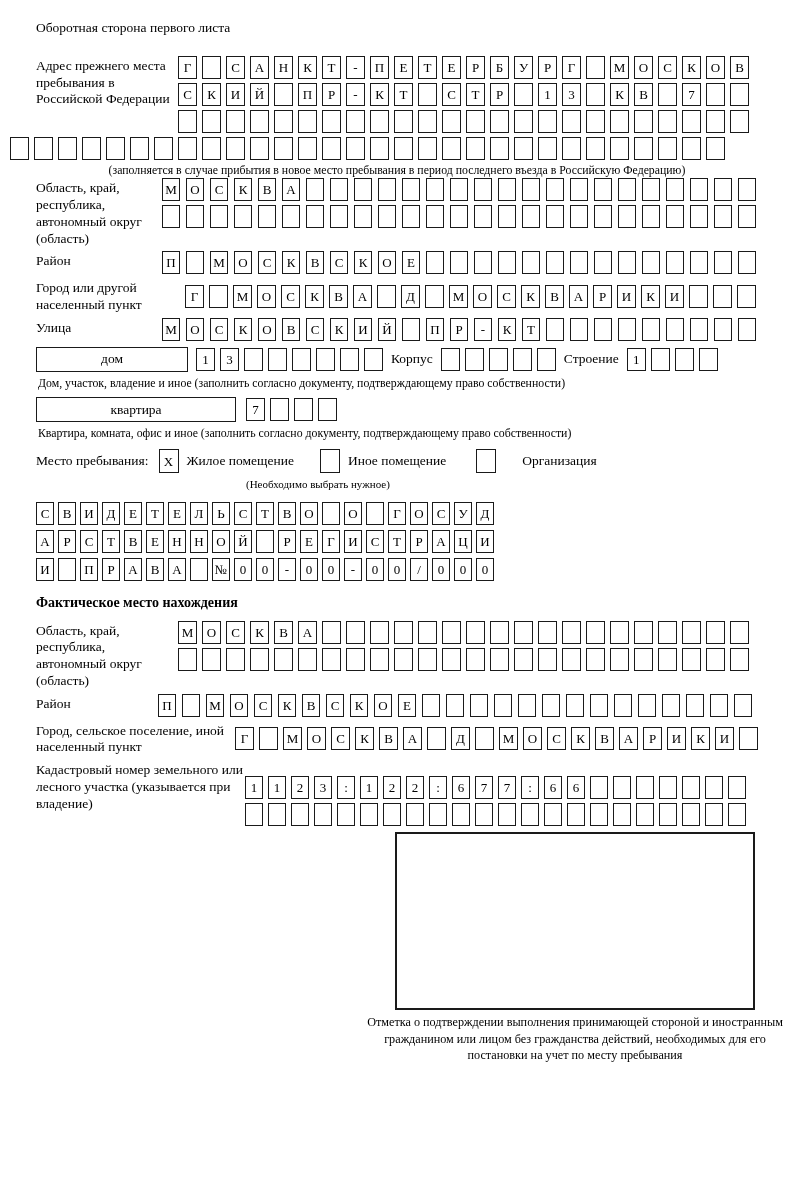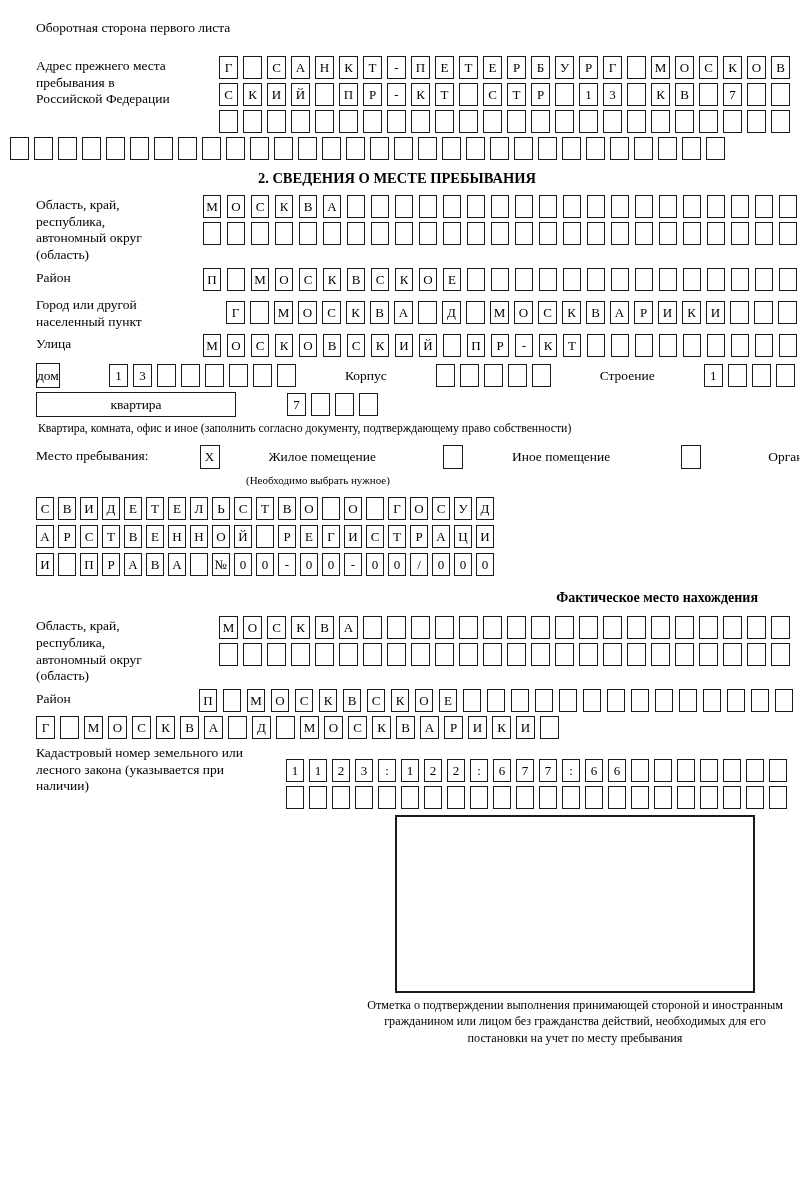--- a/index.html
+++ b/index.html
@@ -7,39 +7,39 @@
   body {
     width:800px; height:1180px;
     color:#000;
     font-family:"Liberation Serif","DejaVu Serif",serif;
     font-size:13.5px;
     overflow:hidden;
   }
   .page { padding:20px 42px 0 36px; }
   .hdr-note { text-align:left; margin-bottom:20px; padding-right:2px; }
 
-  .frow { display:flex; align-items:flex-start; margin-bottom:4px;gap:41px; }
+  .frow { display:flex; align-items:flex-start; margin-bottom:4px; }
   .frow.vcenter { align-items:center; }
   .lbl { flex:0 0 auto; line-height:1.24; padding-top:2px; }
   .cellcol { display:flex; flex-direction:column; gap:4px; }
   .cells { display:flex; gap:var(--g,5px); }
   .cell {
     flex:0 0 var(--w,19px); width:var(--w,19px); height:23px;
     border:1.9px solid #1a1a1a; background:#fff;
     display:flex; align-items:center; justify-content:center;
     font-size:13px; line-height:1;
   }
   .widebox {
     border:1.9px solid #1a1a1a; height:25px;
     display:flex; align-items:center; justify-content:center;
   }
   .cap { font-size:11.8px; line-height:1.3; }
   .cap-center { text-align:center; }
   .sec-title { font-weight:bold; text-align:center; font-size:14.5px; margin:10px 0 8px 0; }
-  .sub-title { font-weight:bold; text-align:right; font-size:14px; margin:14px 0 10px 0; }
+  .sub-title { font-weight:bold; text-align:left; font-size:14px; margin:14px 0 10px 0; }
   .note-center { text-align:center; font-size:12.2px; line-height:1.5; margin-bottom:8px; }
   .inline-lbl { padding:0 8px; white-space:nowrap; }
   .cb { --w:20px; height:24px; }
   .mark-box {
     width:360px; height:178px; border:2px solid #1a1a1a;
     margin:6px 0 4px 359px;
   }
   .mark-cap { width:430px; margin-left:324px; text-align:center; font-size:12.2px; line-height:1.35; }
   .mt2 { margin-top:2px; }
 </style>
@@ -158,22 +158,22 @@
       <span class="cell"></span>
       <span class="cell"></span>
       <span class="cell"></span>
       <span class="cell"></span>
       <span class="cell"></span>
       <span class="cell"></span>
       <span class="cell"></span>
       <span class="cell"></span>
       <span class="cell"></span>
     </div>
-
-  <div class="sec-title">2. СВЕДЕНИЯ О МЕСТЕ ПРЕБЫВАНИЯ</div>
+  <div class="cap cap-center">(заполняется в случае прибытия в новое место пребывания в период последнего въезда в Российскую Федерацию)</div>
+
 
   <div class="frow">
     <div class="lbl" style="width:126px">Область, край, республика, автономный округ (область)</div>
     <div class="cellcol">
       <div class="cells" style="--w:18px;--g:6px">
           <span class="cell">М</span>
           <span class="cell">О</span>
           <span class="cell">С</span>
           <span class="cell">К</span>
           <span class="cell">В</span>
@@ -341,20 +341,21 @@
         <span class="cell"></span>
       </div>
     <div class="inline-lbl">Строение</div>
     <div class="cells" style="--w:19px;--g:5px">
         <span class="cell">1</span>
         <span class="cell"></span>
         <span class="cell"></span>
         <span class="cell"></span>
       </div>
   </div>
+  <div class="cap" style="margin:2px 0 6px 2px">Дом, участок, владение и иное (заполнить согласно документу, подтверждающему право собственности)</div>
 
   <div class="frow vcenter">
     <div class="widebox" style="width:200px">квартира</div>
     <div class="cells" style="--w:19px;--g:5px;margin-left:10px">
         <span class="cell">7</span>
         <span class="cell"></span>
         <span class="cell"></span>
         <span class="cell"></span>
       </div>
   </div>
@@ -530,20 +531,21 @@
         <span class="cell"></span>
         <span class="cell"></span>
         <span class="cell"></span>
         <span class="cell"></span>
         <span class="cell"></span>
         <span class="cell"></span>
       </div>
   </div>
 
   <div class="frow vcenter">
+    <div class="lbl" style="width:199px">Город, сельское поселение, иной населенный пункт</div>
     <div class="cells" style="--w:19px;--g:5px">
         <span class="cell">Г</span>
         <span class="cell"></span>
         <span class="cell">М</span>
         <span class="cell">О</span>
         <span class="cell">С</span>
         <span class="cell">К</span>
         <span class="cell">В</span>
         <span class="cell">А</span>
         <span class="cell"></span>
@@ -557,21 +559,21 @@
         <span class="cell">А</span>
         <span class="cell">Р</span>
         <span class="cell">И</span>
         <span class="cell">К</span>
         <span class="cell">И</span>
         <span class="cell"></span>
       </div>
   </div>
 
   <div class="frow">
-    <div class="lbl" style="width:209px">Кадастровый номер земельного или лесного закона (указывается при наличии)</div>
+    <div class="lbl" style="width:209px">Кадастровый номер земельного или лесного участка (указывается при владение)</div>
     <div class="cellcol" style="margin-top:16px">
       <div class="cells" style="--w:18px;--g:5px">
           <span class="cell">1</span>
           <span class="cell">1</span>
           <span class="cell">2</span>
           <span class="cell">3</span>
           <span class="cell">:</span>
           <span class="cell">1</span>
           <span class="cell">2</span>
           <span class="cell">2</span>

